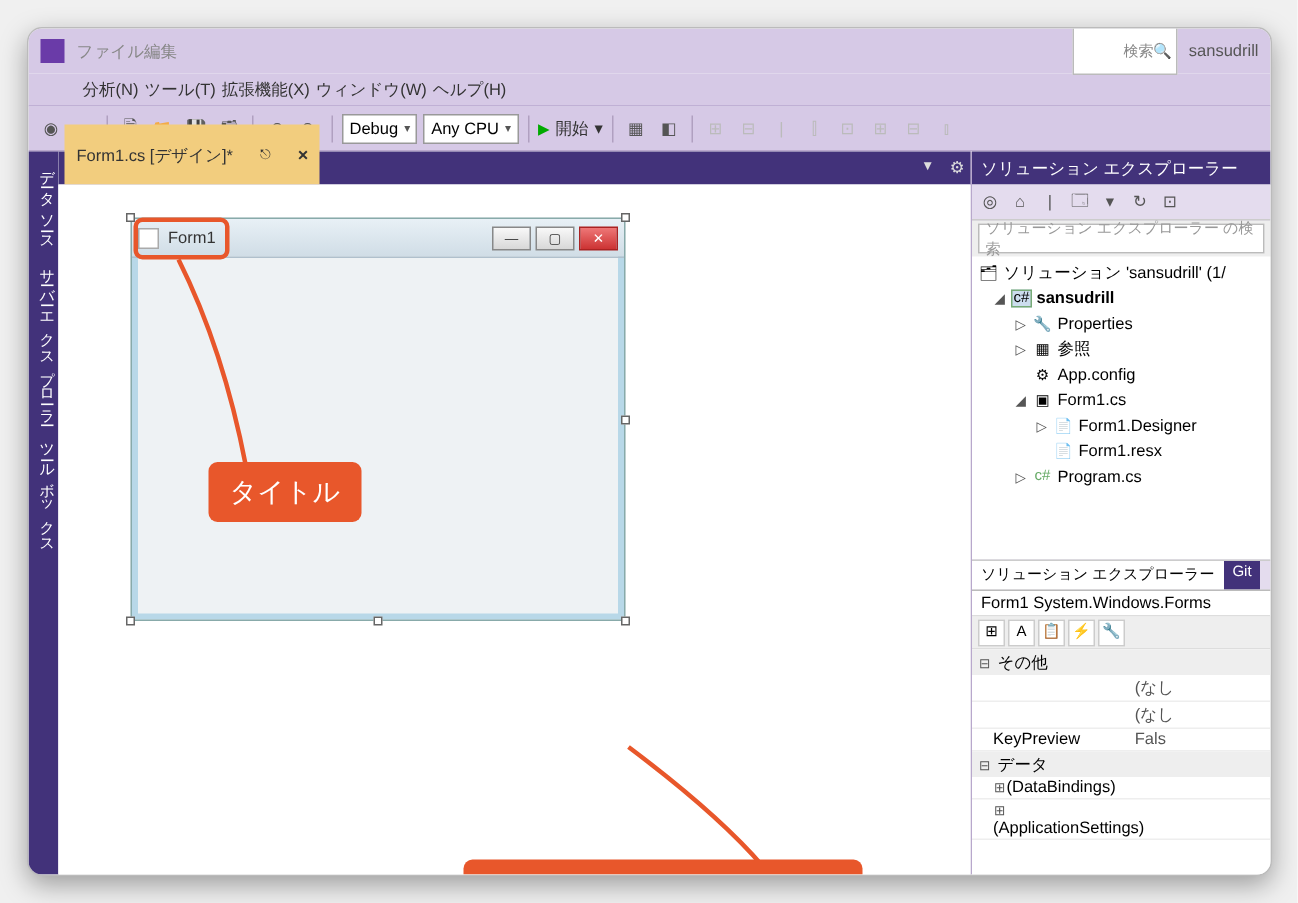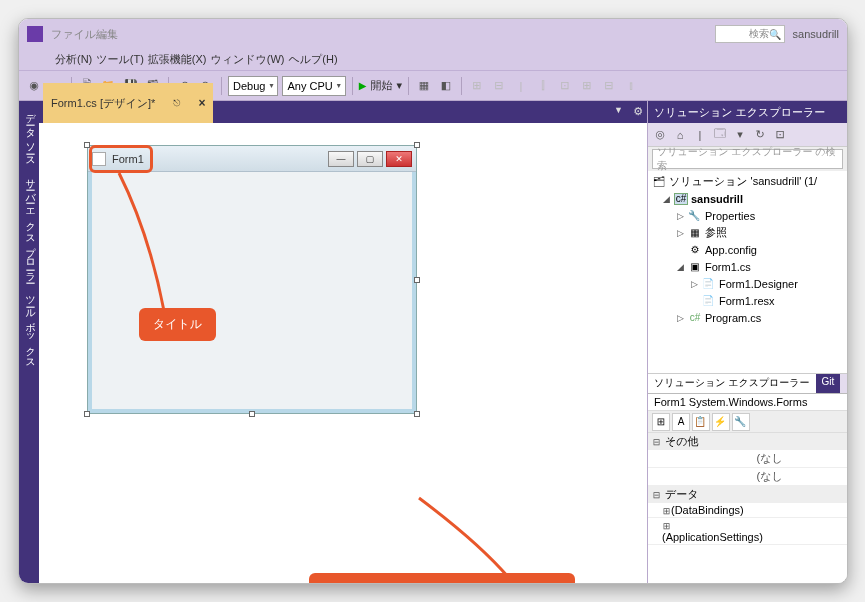--- a/index.html
+++ b/index.html
@@ -2,21 +2,21 @@
 <html><head>
 <meta charset="utf-8">
 <style>
 * { box-sizing: border-box; margin: 0; padding: 0; font-family: "Segoe UI", Meiryo, sans-serif; }
 body { background: #f0f0f0; width: 865px; height: 602px; overflow: hidden; position: relative; }
 .vs-frame { position: absolute; left: 18px; top: 18px; width: 830px; height: 566px; background: #fff; border-radius: 10px; box-shadow: 0 6px 18px rgba(0,0,0,.35); overflow: hidden; border: 1px solid #bbb; }
 .titlebar { height: 30px; background: #d6c9e6; display: flex; align-items: center; padding: 0 8px; font-size: 11px; color: #444; }
 .titlebar .vsicon { width: 16px; height: 16px; background: #6a3ba8; margin-right: 8px; }
 .titlebar .menus { display: flex; flex: 1; }
 .titlebar .menus span { color: #888; }
-.searchbox { width: 70px; height: 18px; background: #fff; border: 1px solid #bbb; display: flex; align-items: center; justify-content: flex-end; font-size: 10px; color: #888; padding-right: 2px; }
+.searchbox { width: 70px; height: 32px; background: #fff; border: 1px solid #bbb; display: flex; align-items: center; justify-content: flex-end; font-size: 10px; color: #888; padding-right: 2px; }
 .user { margin-left: 8px; color: #555; font-size: 11px; }
 .menubar { height: 22px; background: #d6c9e6; display: flex; align-items: center; padding-left: 36px; gap: 4px; font-size: 11px; color: #333; border-bottom: 1px solid #c0b0d5; }
 .toolbar { height: 30px; background: #d6c9e6; display: flex; align-items: center; padding: 0 6px; gap: 4px; border-bottom: 1px solid #b8a8cc; }
 .tbtn { width: 18px; height: 18px; display: inline-flex; align-items: center; justify-content: center; font-size: 11px; color: #555; }
 .tsep { width: 1px; height: 18px; background: #b0a0c0; margin: 0 2px; }
 .tcombo { height: 20px; background: #fff; border: 1px solid #999; font-size: 11px; padding: 0 4px; display: inline-flex; align-items: center; gap: 4px; }
 .tcombo::after { content: "▾"; font-size: 8px; color: #555; }
 .start-btn { display: inline-flex; align-items: center; gap: 4px; font-size: 11px; color: #333; }
 .start-btn .tri { color: #0a0; font-size: 10px; }
 .body-row { display: flex; height: calc(100% - 82px); }
@@ -30,21 +30,21 @@
 .tabstrip .gear { position: absolute; right: 4px; top: 4px; color: #ddd; font-size: 11px; }
 .tabstrip .drop { position: absolute; right: 24px; top: 4px; color: #ddd; font-size: 9px; }
 .designer { flex: 1; background: #fff; position: relative; overflow: hidden; }
 .form-preview { position: absolute; left: 48px; top: 22px; width: 330px; height: 269px; background: #eef2f4; border: 1px solid #8aa; box-shadow: 0 0 0 4px #b8d8e8 inset; }
 .form-titlebar { height: 26px; background: linear-gradient(#e8f0f6,#d0dde6); border-bottom: 1px solid #b0c0cc; display: flex; align-items: center; padding: 0 4px; font-size: 11px; color: #333; }
 .form-titlebar .ficon { width: 14px; height: 14px; background: #fff; border: 1px solid #aaa; margin-right: 6px; }
 .form-titlebar .wbtns { margin-left: auto; display: flex; gap: 3px; }
 .wbtn { width: 26px; height: 16px; border: 1px solid #888; background: linear-gradient(#f8f8f8,#d8d8d8); font-size: 9px; text-align: center; line-height: 14px; }
 .wbtn.close { background: linear-gradient(#e77,#c33); color: #fff; border-color: #a22; }
 .handle { position: absolute; width: 6px; height: 6px; background: #fff; border: 1px solid #666; }
-.callout { position: absolute; background: #e8572b; color: #fff; font-size: 12px; padding: 8px 14px; border-radius: 6px; font-weight: 500; }
+.callout { position: absolute; background: #e8572b; color: #fff; font-size: 18px; padding: 8px 14px; border-radius: 6px; font-weight: 500; }
 .callout.c1 { left: 100px; top: 185px; }
 .callout.c2 { left: 270px; top: 450px; font-size: 13px; padding: 10px 14px; }
 svg.anno { position: absolute; pointer-events: none; }
 .rightcol { width: 200px; background: #eee; border-left: 1px solid #b8a8cc; display: flex; flex-direction: column; }
 .panel-head { height: 22px; background: #42327a; color: #fff; font-size: 11px; display: flex; align-items: center; padding: 0 6px; }
 .panel-tb { height: 24px; background: #e4dcee; display: flex; align-items: center; gap: 4px; padding: 0 4px; font-size: 11px; color: #555; border-bottom: 1px solid #ccc; }
 .panel-tb .ic { width: 16px; height: 16px; display: inline-flex; align-items: center; justify-content: center; }
 .searchsol { height: 20px; background: #fff; border: 1px solid #bbb; margin: 2px 4px; font-size: 10px; color: #999; padding: 0 4px; display: flex; align-items: center; }
 .tree { flex: 1; background: #fff; font-size: 11px; padding: 2px 0; overflow: hidden; }
 .tnode { display: flex; align-items: center; height: 17px; padding-left: 4px; gap: 3px; white-space: nowrap; }
@@ -242,20 +242,24 @@
               <span>その他</span>
             </div>
           <div class="prow">
               <div class="k"></div>
               <div class="v">(なし</div>
             </div>
           <div class="prow">
               <div class="k"></div>
               <div class="v">(なし</div>
             </div>
+          <div class="prow">
+              <div class="k">KeyPreview</div>
+              <div class="v">Fals</div>
+            </div>
           <div class="pcat">
               <span class="tw">⊟</span>
               <span>データ</span>
             </div>
           <div class="prow">
               <div class="k"><span class="tw">⊞</span><span>(DataBindings)</span></div>
               <div class="v"></div>
             </div>
           <div class="prow">
               <div class="k"><span class="tw">⊞</span><span>(ApplicationSettings)</span></div>

